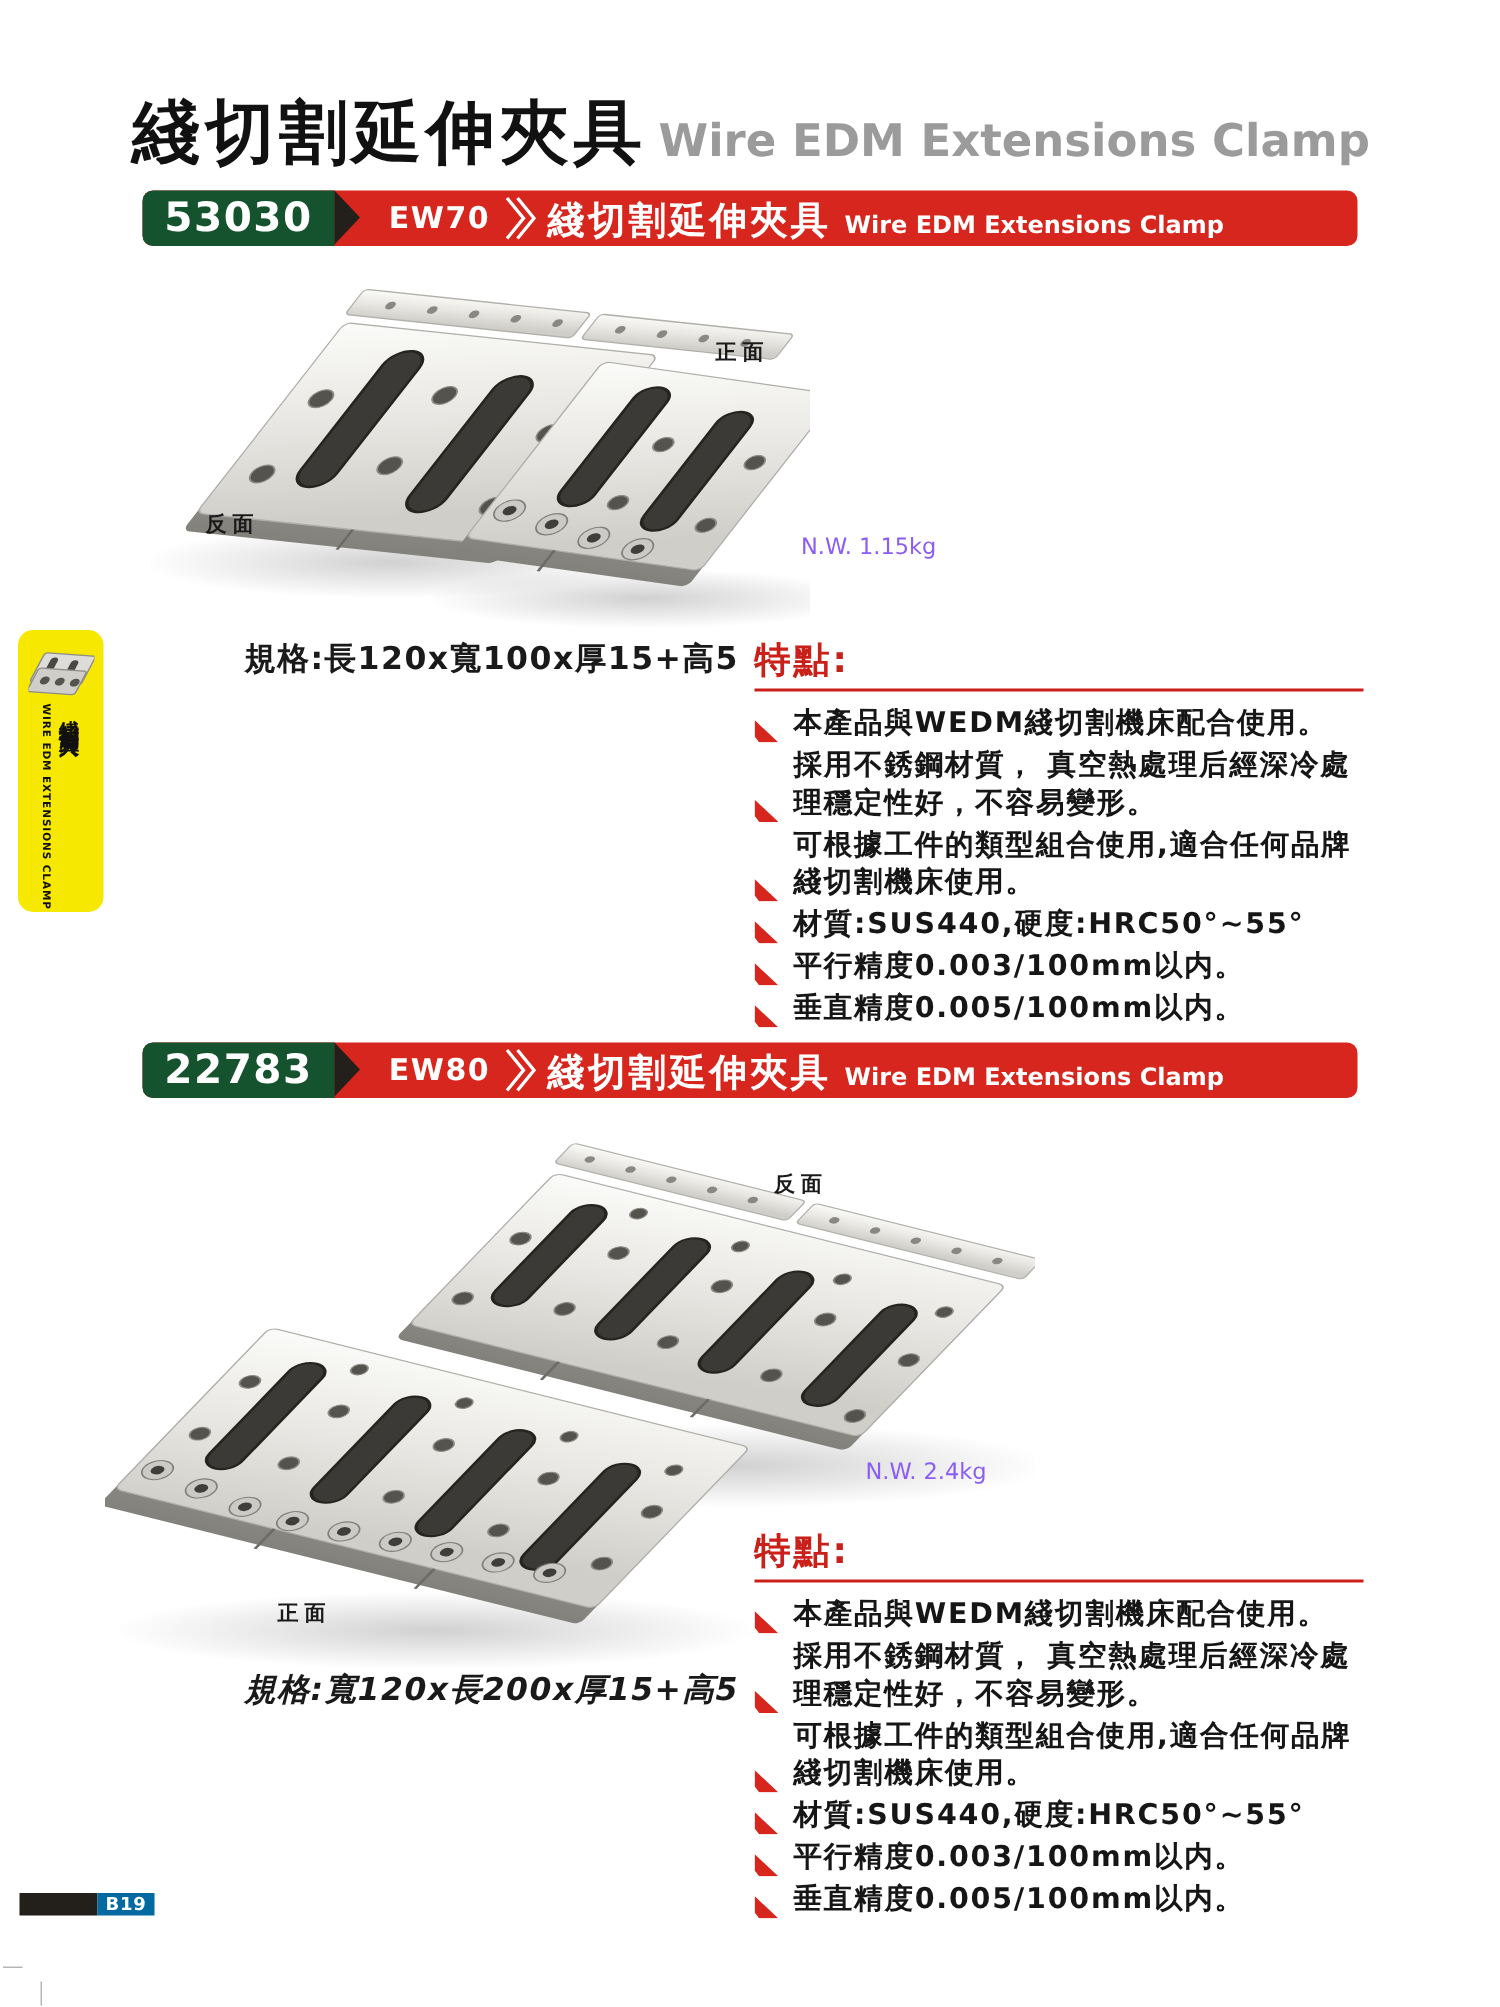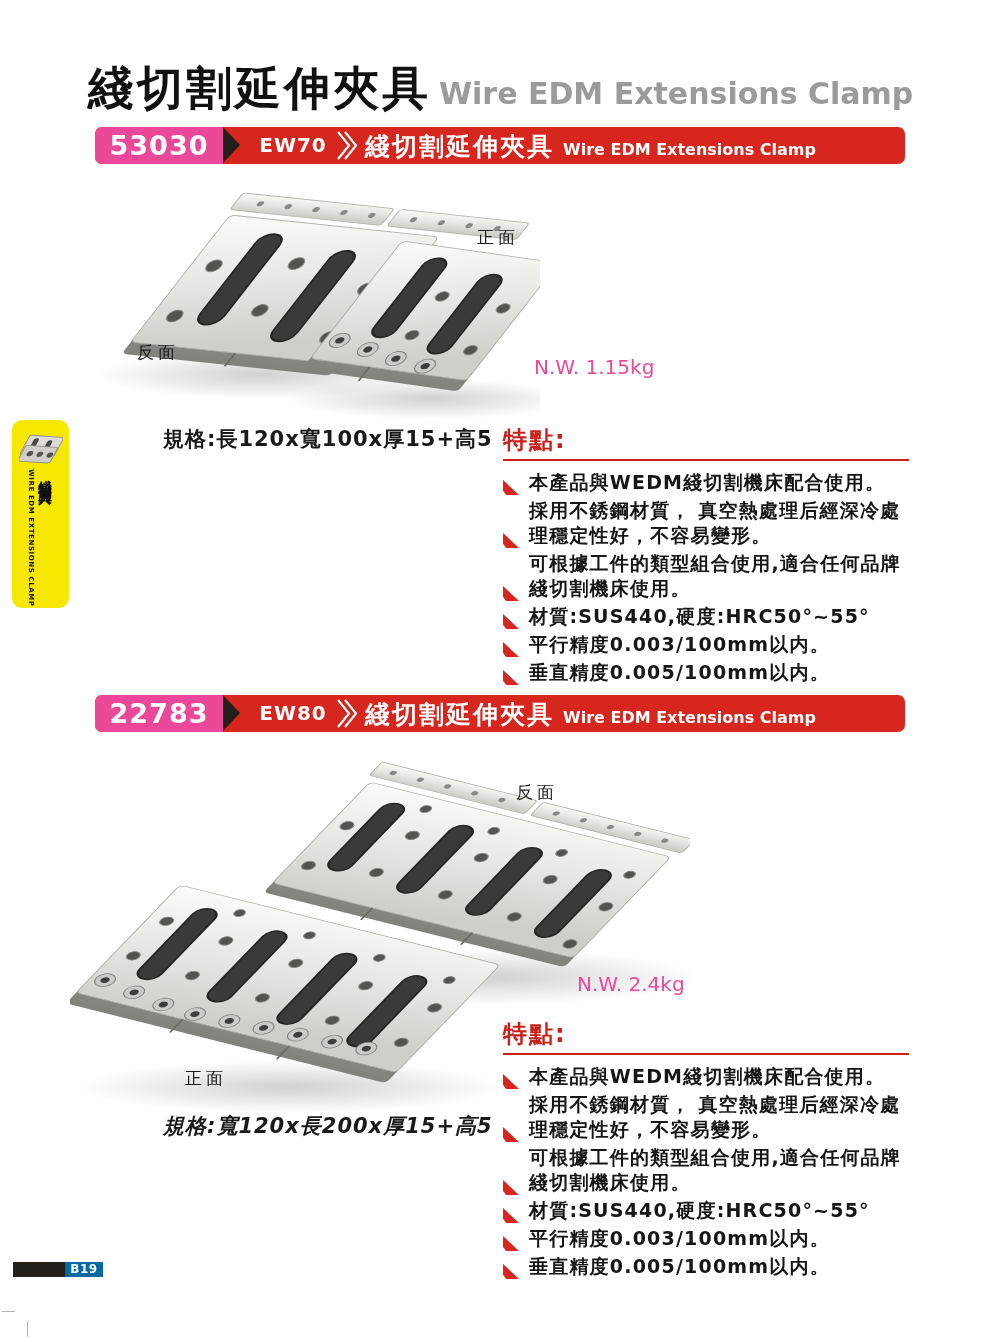--- a/index.html
+++ b/index.html
@@ -13,41 +13,41 @@
   
   .headline { left:88px; top:58px; display:flex; align-items:baseline; white-space:nowrap; }
   .headline .zh { font-size:46px; font-weight:bold; color:#111; letter-spacing:3px; }
   .headline .en { font-size:30px; font-weight:bold; color:#9b9b9b; margin-left:8px; letter-spacing:0px; }
 
   
   .banner { left:95px; width:810px; height:37px; background:#d7261d; border-radius:7px; }
   .banner-1 { top:127px; } .banner-2 { top:695px; }
   .chip {
     position:absolute; left:0; top:0; width:128px; height:37px;
-    background:#ec4899; border-radius:7px 0 0 7px;
+    background:#14532d; border-radius:7px 0 0 7px;
     display:flex; align-items:center; justify-content:center;
     color:#fff; font-size:27px; font-weight:800; letter-spacing:1px;
   }
   .chip-point {
     position:absolute; left:128px; top:0; width:0; height:0;
     border-left:17px solid #231f1a;
     border-top:18.5px solid transparent; border-bottom:18.5px solid transparent;
   }
   .model {
     position:absolute; left:158px; top:0; width:80px; height:37px; line-height:37px;
     text-align:center; color:#fff; font-size:20px; font-weight:bold; letter-spacing:1px;
   }
   .chev { position:absolute; left:241px; top:4px; }
   .banner-title { position:absolute; left:270px; top:0; height:37px; display:flex; align-items:baseline; padding-top:3px; white-space:nowrap; }
   .banner-title .zh { color:#fff; font-size:25px; font-weight:bold; letter-spacing:2px; line-height:33px; }
   .banner-title .en { color:#fff; font-size:16px; font-weight:bold; margin-left:9px; }
 
   
-  .photo-label { font-size:17px; font-weight:normal; color:#1a1a1a; letter-spacing:4px; white-space:nowrap; }
-  .nw { font-size:20px; color:#ec4899; white-space:nowrap;text-align:right; }
+  .photo-label { font-size:14px; font-weight:bold; color:#1a1a1a; letter-spacing:4px; white-space:nowrap; }
+  .nw { font-size:15px; color:#8b5cf6; white-space:nowrap;text-align:right; }
   .spec { font-size:21px; font-weight:bold; color:#1a1a1a; letter-spacing:1px; white-space:nowrap; }
 
   
   .features { left:503px; width:406px; }
   .features-1 { top:424px; } .features-2 { top:1018px; }
   .features h3 { color:#c9201a; font-size:24px; font-weight:bold; letter-spacing:2px; }
   .features .rule { height:2px; background:#c9201a; margin-top:3px; }
   .feature-list { margin-top:9px; }
   .feature-item { display:flex; align-items:flex-end; margin-bottom:3px; }
   .bullet {

